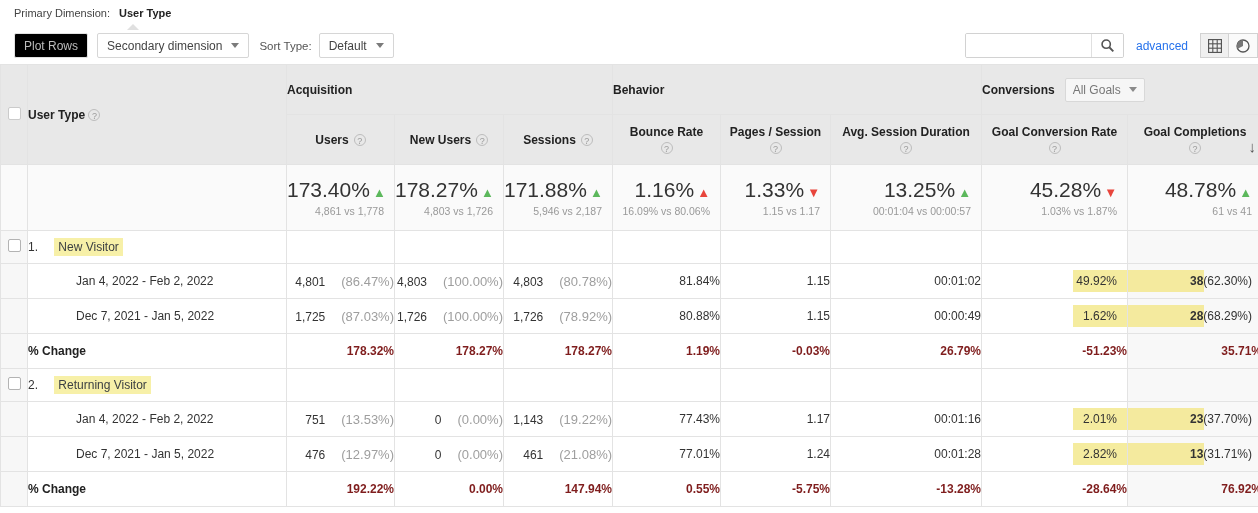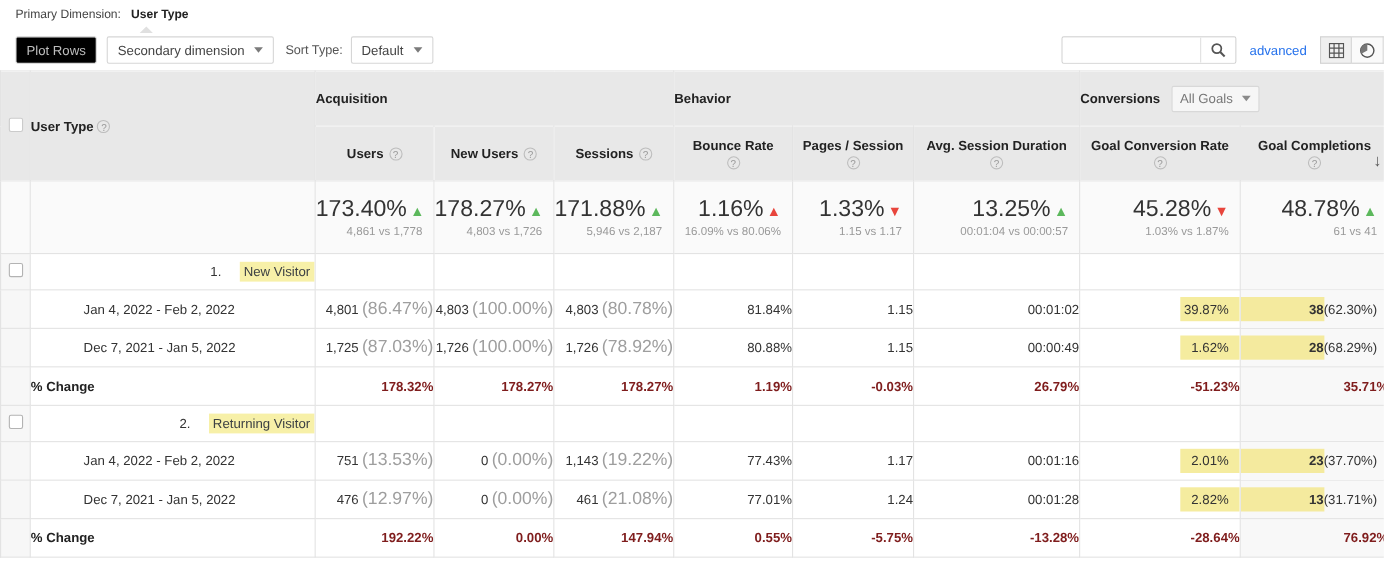--- a/index.html
+++ b/index.html
@@ -244,21 +244,21 @@
     color: #999;
     margin-top: 3px;
   }
   .arw { font-size: 13px; margin-left: 3px; }
   .arw.up-good { color: #5cb85c; }
   .arw.up-bad { color: #e8453c; }
   .arw.dn-bad { color: #e8453c; }
 
   
   tr.grouprow td { height: 33px; }
-  .grp-label-cell { padding-left: 24px; text-align: right; }
+  .grp-label-cell { padding-left: 24px; }
   .idx { color: #333; font-size: 12px; }
   .hl-name {
     background: #f7f0a8;
     color: #3c4043;
     padding: 2px 4px;
     margin-left: 13px;
     display: inline-block;
   }
 
   
@@ -267,21 +267,21 @@
   .dimcell { padding-left: 24px; color: #333; }
   .dimcell.indent { padding-left: 48px; }
   .chg-label { padding-left: 48px; font-weight: bold; color: #222; }
 
   .num {
     text-align: right;
     padding-right: 10px;
     white-space: nowrap;
     color: #333;
   }
-  .num .pct { color: #9e9e9e; font-size: 16px; margin-left: 3px; }
+  .num .pct { color: #9e9e9e; font-size: 13px; margin-left: 16px; }
   .num.bold { font-weight: bold; color: #7f1d1d; }
 
   
   .barcell { position: relative; padding: 0; }
   .barcell .bar {
     position: absolute;
     top: 6px; bottom: 6px;
     right: 0;
     background: #f5ec9f;
   }
@@ -517,21 +517,21 @@
       <td class="chk plain"></td>
       <td class="dimcell indent">Jan 4, 2022 - Feb 2, 2022</td>
       <td class="num"><span>4,801</span><span class="pct">(86.47%)</span></td>
       <td class="num"><span>4,803</span><span class="pct">(100.00%)</span></td>
       <td class="num"><span>4,803</span><span class="pct">(80.78%)</span></td>
       <td class="num">81.84%</td>
       <td class="num">1.15</td>
       <td class="num">00:01:02</td>
       <td class="barcell">
         <span class="bar" style="width:37%"></span>
-        <span class="val">39.87%</span>
+        <span class="val">49.92%</span>
       </td>
       <td class="barcell gc sorted-col">
         <span class="bar" style="width:57%;left:0;right:auto"></span>
         <span class="val"><b>38</b><span class="pct">(62.30%)</span></span>
       </td>
     </tr>
 
     <tr class="datarow">
       <td class="chk plain"></td>
       <td class="dimcell indent">Dec 7, 2021 - Jan 5, 2022</td>

